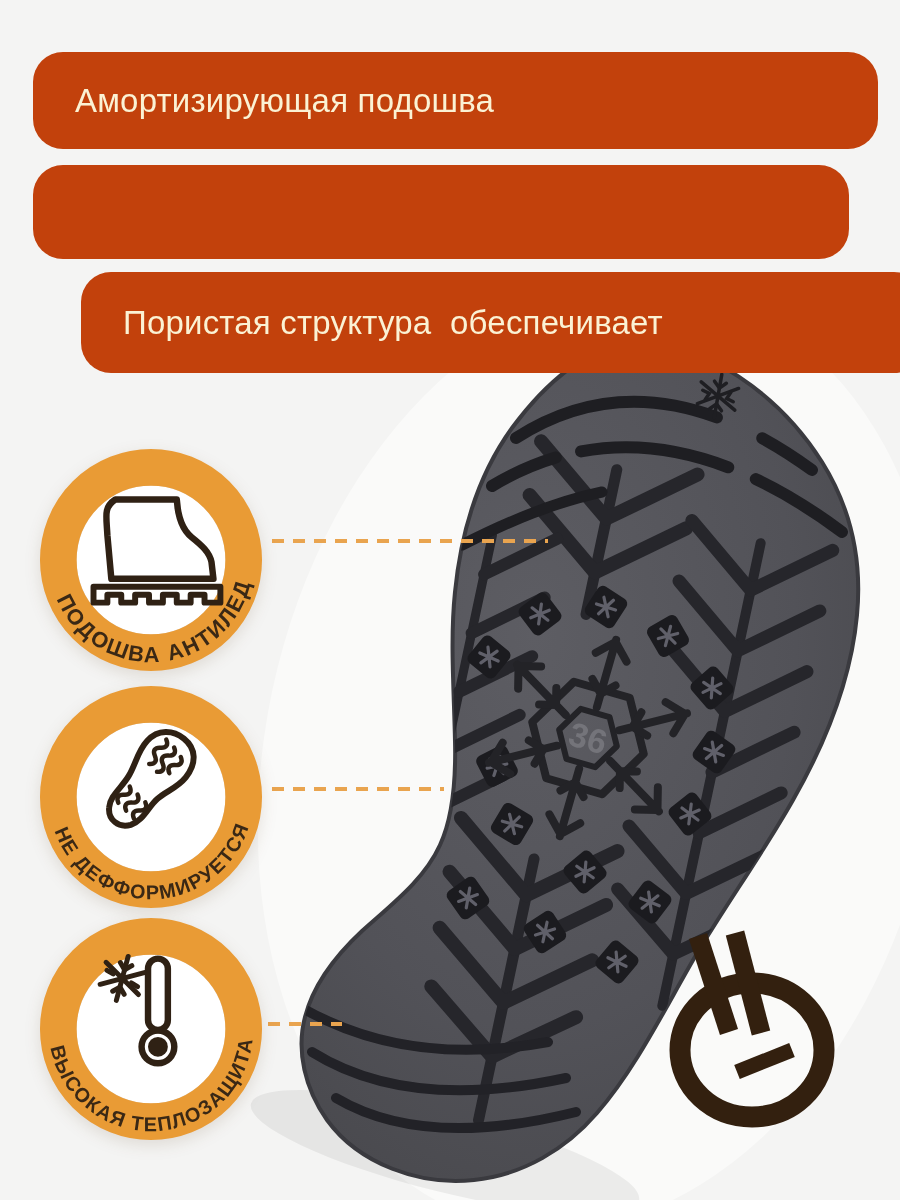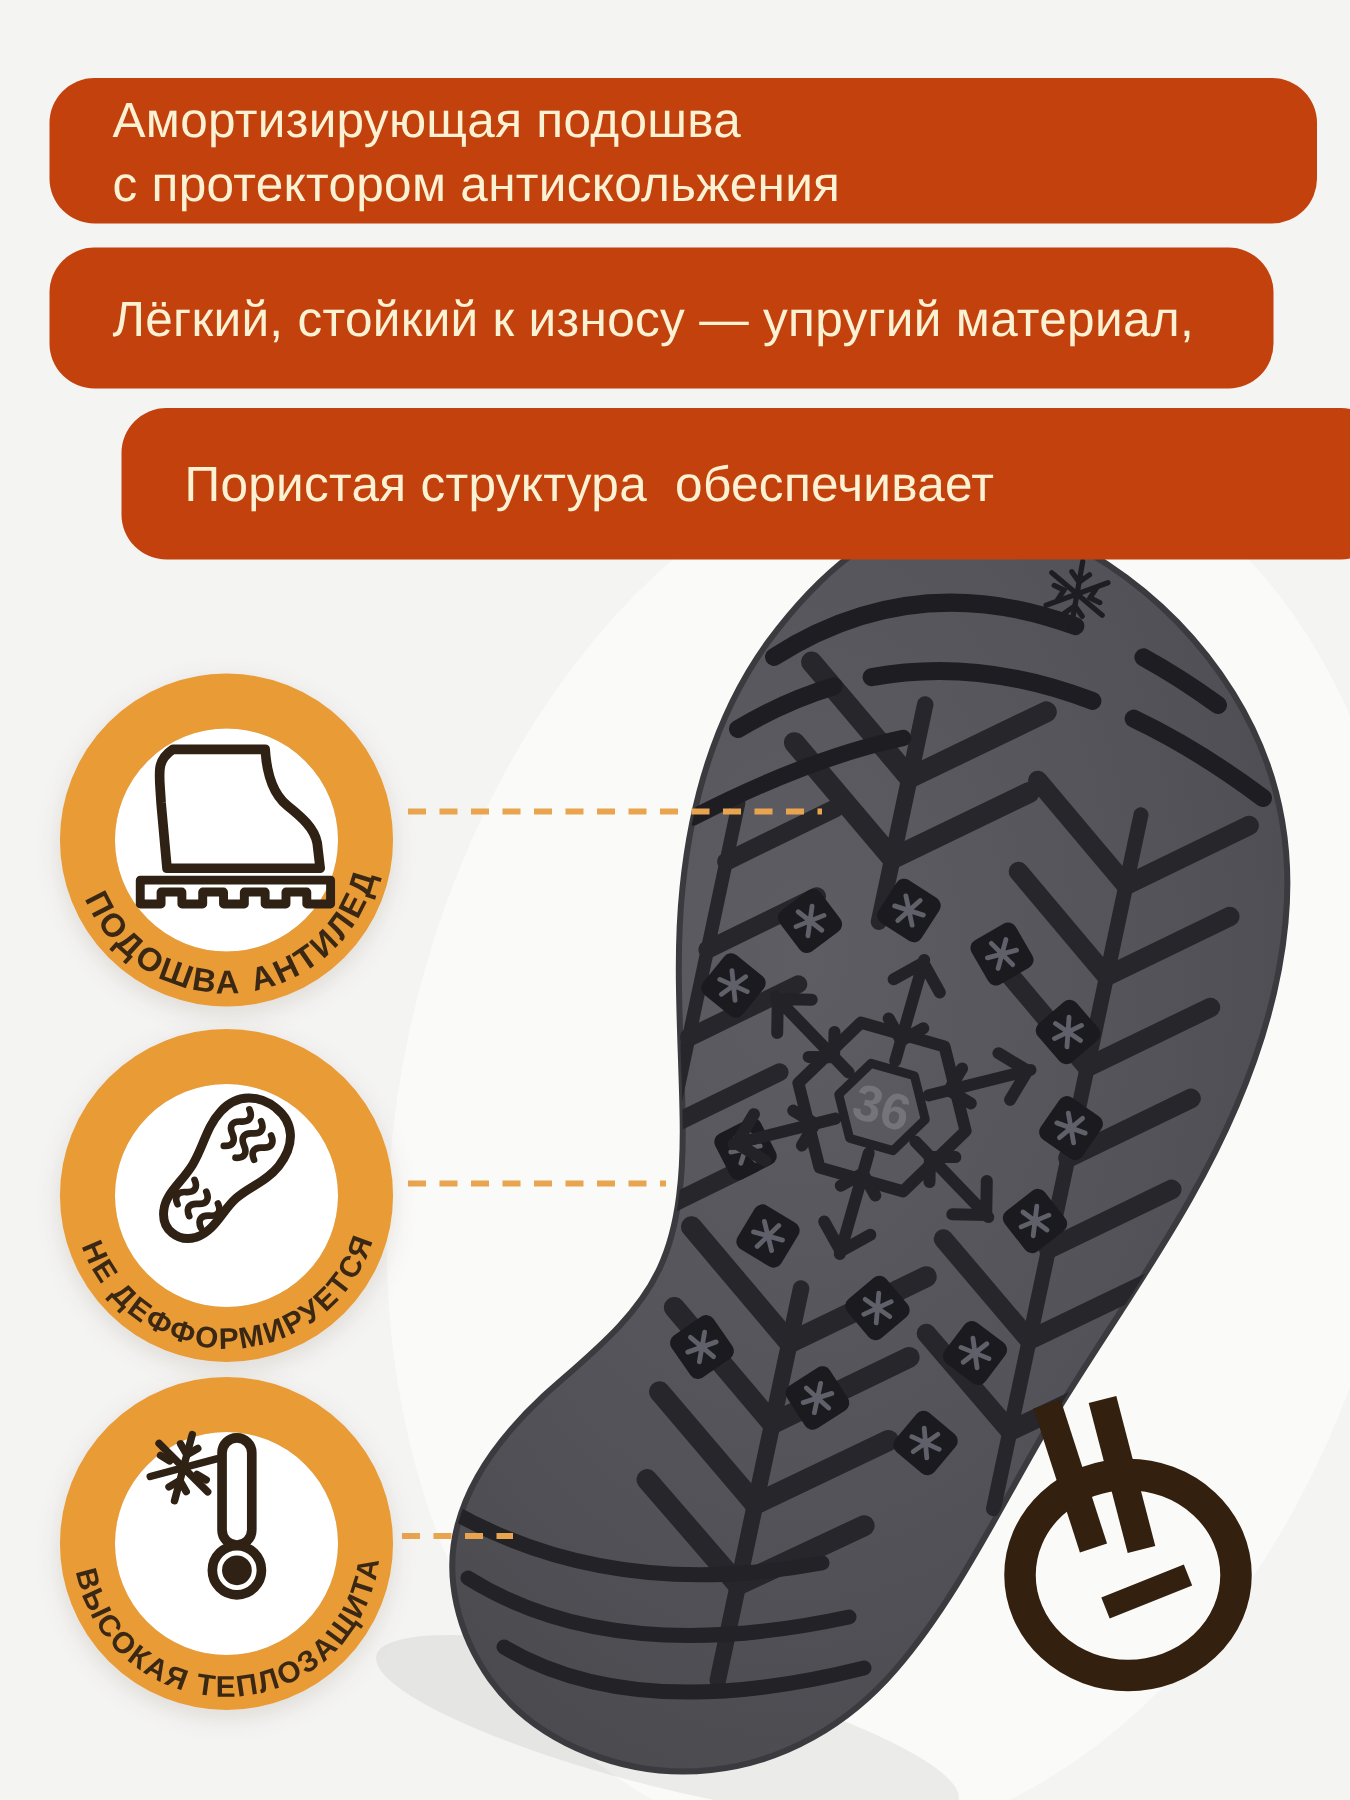--- a/index.html
+++ b/index.html
@@ -163,24 +163,22 @@
     <g stroke="#33200F" fill="none">
       <ellipse cx="752" cy="1050" rx="72" ry="67" stroke-width="21"></ellipse>
       <path d="M698 936 L729 1032" stroke-width="19"></path>
       <path d="M735 933 L761 1033" stroke-width="19"></path>
       <path d="M737 1072 L792 1050" stroke-width="15"></path>
     </g>
   </svg>
 
   <div class="banner" id="banner-1">
     <div class="banner-line">Амортизирующая подошва</div>
-    <div class="banner-line">с протектором антискольжения</div>
   </div>
   <div class="banner" id="banner-2">
-    <div class="banner-line">Лёгкий, стойкий к износу — упругий материал,</div>
   </div>
   <div class="banner" id="banner-3">
     <div class="banner-line">Пористая структура  обеспечивает</div>
   </div>
 
   <svg class="badge" id="badge-1" viewBox="0 0 230 230">
     <defs>
         <path id="arc1" d="M 13.6 97.1 A 103 103 0 1 0 211.8 79.8" fill="none"></path>
       </defs>
     <circle cx="115" cy="115" r="75" fill="#FFFFFF"></circle>

